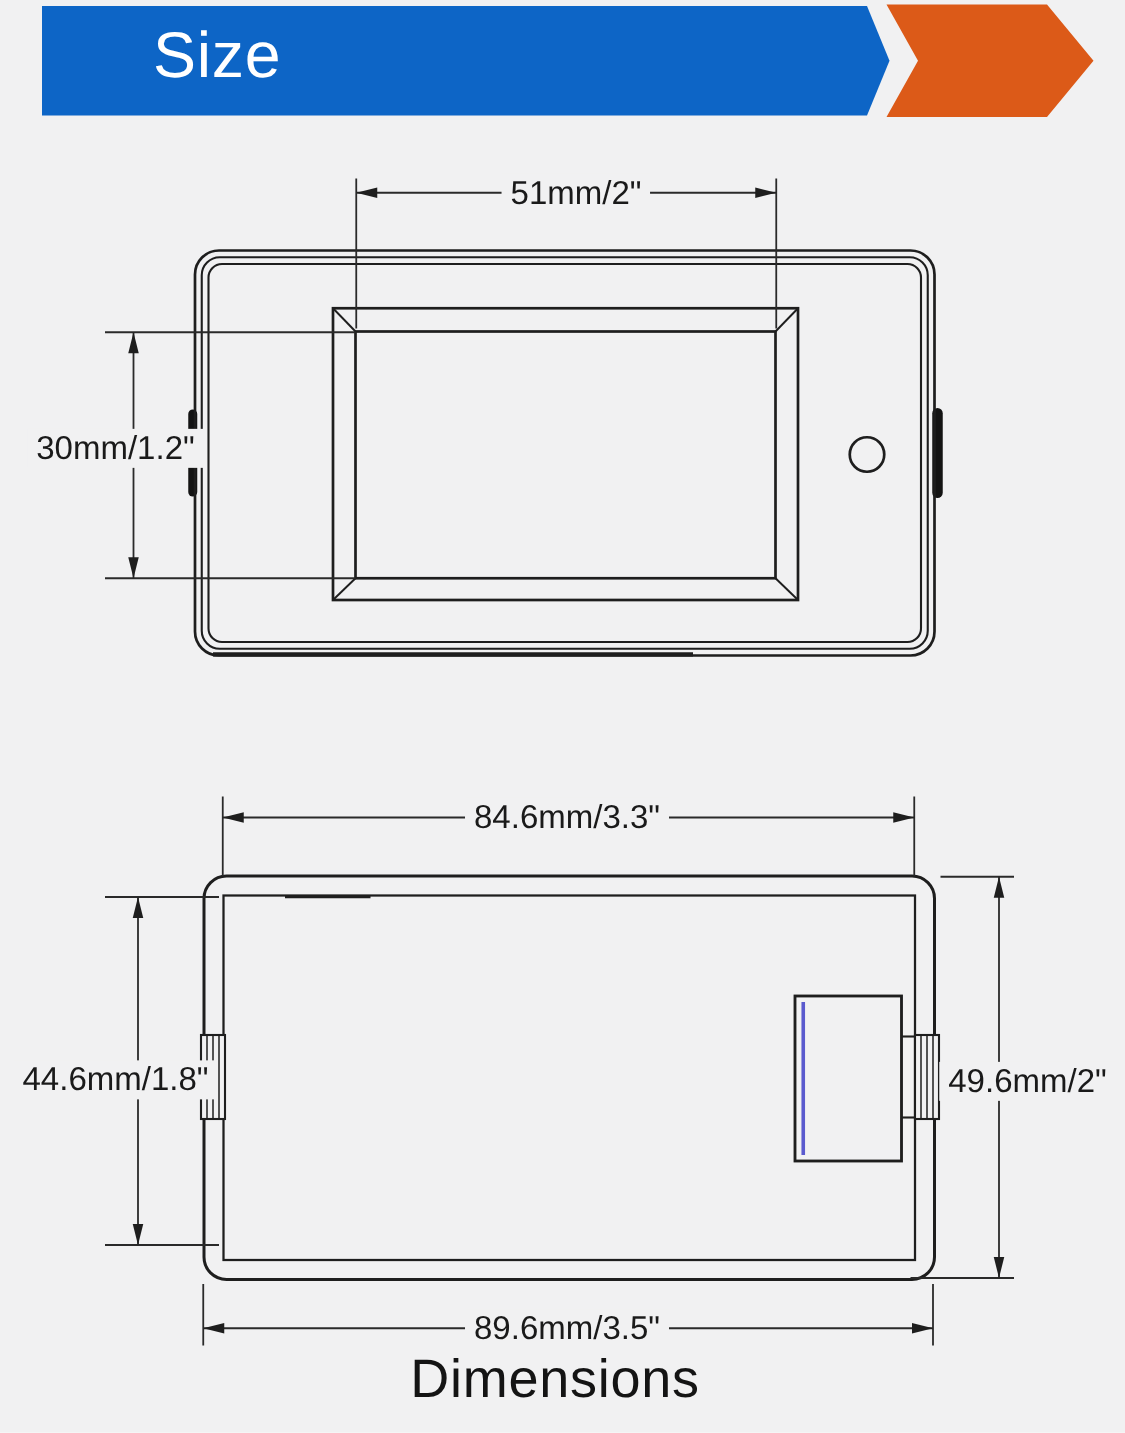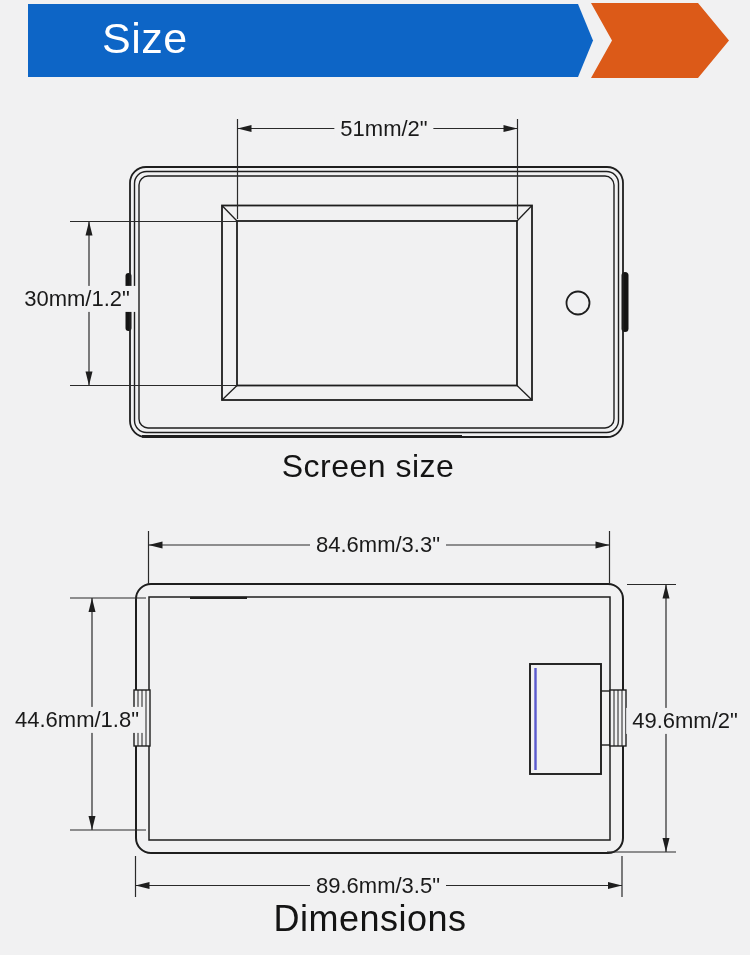--- a/index.html
+++ b/index.html
@@ -148,21 +148,20 @@
       <polygon points="622,885.5 608,882 608,889" stroke="none"></polygon>
     </g>
   </svg>
 
   <div class="banner-title">Size</div>
 
   <div class="dim" style="left:384px;top:129px;">51mm/2"</div>
 
   <div class="dim" style="left:77px;top:299px;">30mm/1.2"</div>
 
-  <div class="caption" style="left:368px;top:466px;">Screen size</div>
 
   <div class="dim" style="left:378px;top:545px;">84.6mm/3.3"</div>
 
   <div class="dim" style="left:77px;top:720px;">44.6mm/1.8"</div>
 
   <div class="dim" style="left:685px;top:721px;">49.6mm/2"</div>
 
   <div class="dim" style="left:378px;top:886px;">89.6mm/3.5"</div>
 
   <div class="caption" style="left:370px;top:919px;font-size:36px;">Dimensions</div>

